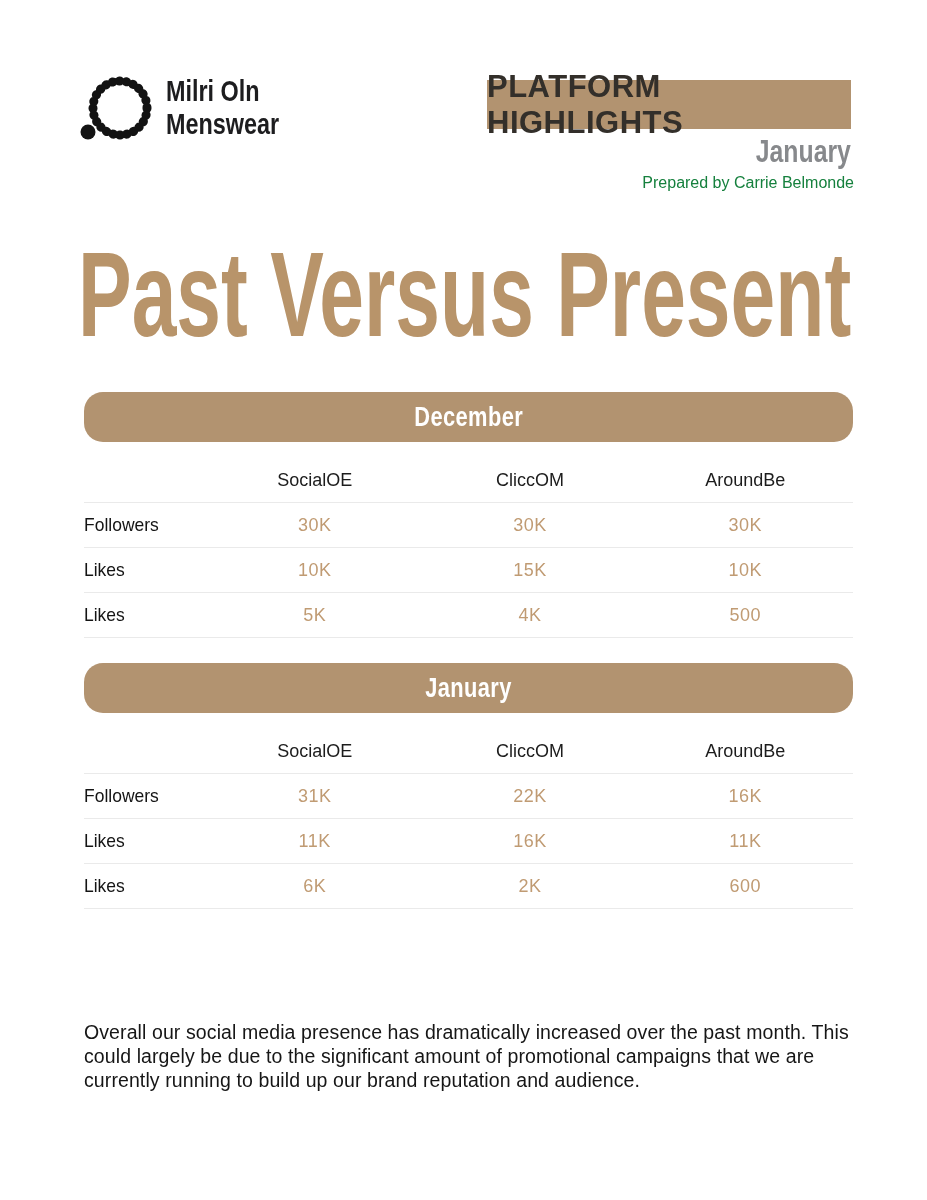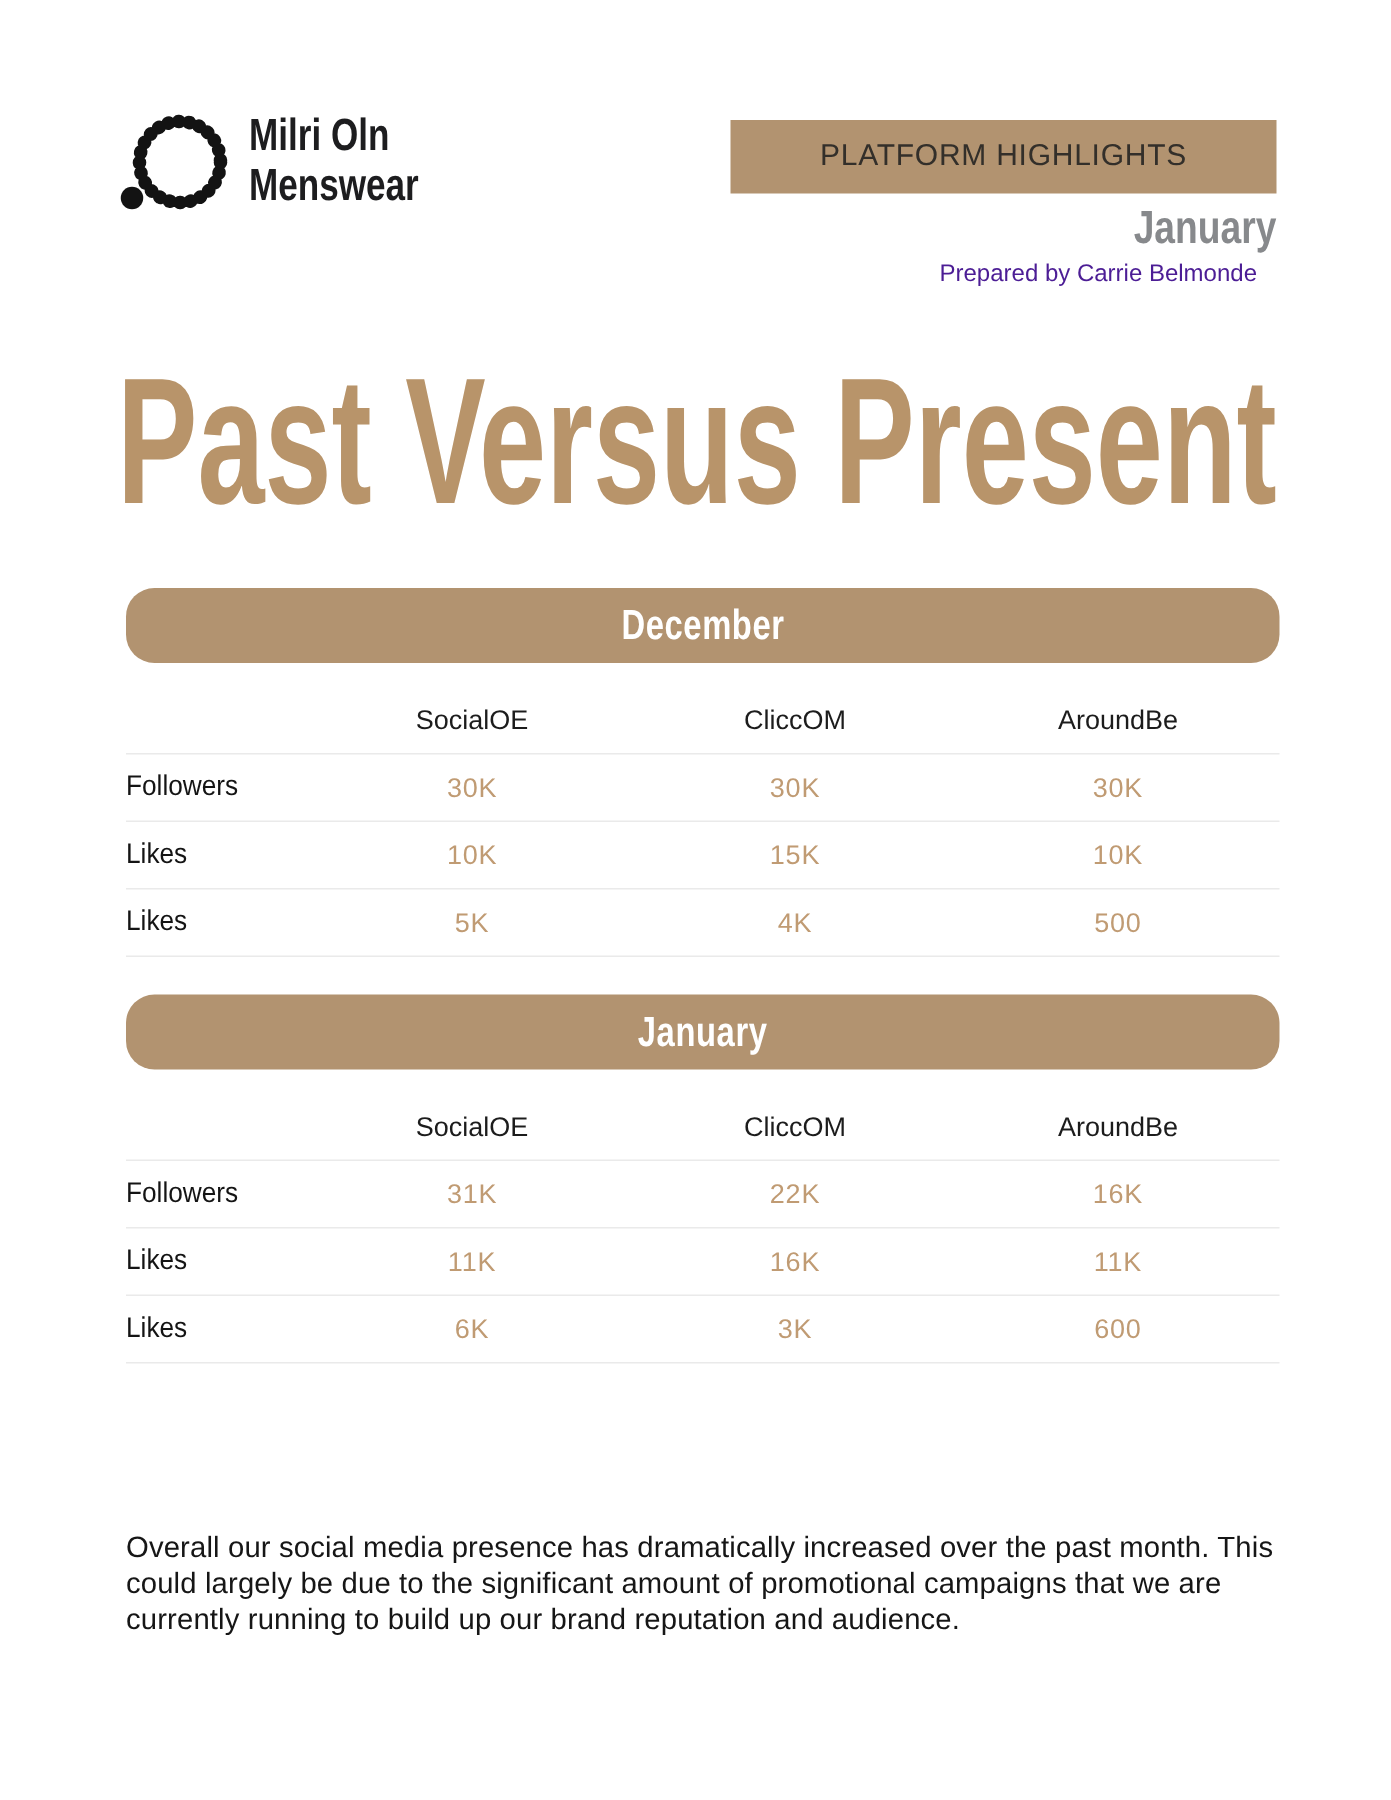--- a/index.html
+++ b/index.html
@@ -14,23 +14,23 @@
   *{margin:0;padding:0;box-sizing:border-box;}
   html,body{background:#fff;}
   body{font-family:"Liberation Sans","DejaVu Sans",sans-serif;color:var(--text-dark);}
   .page{position:relative;width:927px;height:1200px;background:#fff;overflow:hidden;margin:16px auto;}
 
   
   .logo{position:absolute;left:80px;top:56px;display:flex;align-items:flex-start;}
   .logo svg{display:block;}
   .brand-text{margin-left:14px;margin-top:2px;font-weight:bold;font-size:30px;line-height:33px;color:#1d1d1f;transform:scaleX(0.78);transform-origin:left top;white-space:nowrap;letter-spacing:0px;}
   .hl-banner{position:absolute;left:487px;top:64px;width:364px;height:49px;background:var(--tan-banner);display:flex;align-items:center;justify-content:center;}
-  .hl-banner span{font-weight:normal;font-size:20px;letter-spacing:0.5px;color:var(--banner-text-dark);}
+  .hl-banner span{font-weight:bold;font-size:31px;letter-spacing:0.5px;color:var(--banner-text-dark);}
   .month{position:absolute;right:76px;top:118px;font-weight:bold;font-size:31px;color:var(--month-gray);transform:scaleX(0.8);transform-origin:right top;white-space:nowrap;}
-  .prepared{position:absolute;right:89px;top:158px;font-size:16px;color:#4c1d95;}
+  .prepared{position:absolute;right:73px;top:158px;font-size:16px;color:#15803d;}
 
   
   .big-title{position:absolute;left:78px;top:228px;font-weight:bold;font-size:120px;line-height:100px;color:var(--tan-title);transform:scaleX(0.67);transform-origin:left top;white-space:nowrap;letter-spacing:0px;}
 
   
   .section-banner{position:absolute;left:84px;width:769px;height:50px;background:var(--tan-banner);display:flex;align-items:center;justify-content:center;border-radius:19px;}
   .section-banner span{color:#fff;font-weight:bold;font-size:28px;transform:scaleX(0.78);transform-origin:center;white-space:nowrap;letter-spacing:0.5px;}
   .banner-dec{top:376px;}
   .banner-jan{top:647px;}
   .banner-sum{top:924px;}
@@ -122,20 +122,20 @@
     </div>
     <div class="t-row t-data">
       <div class="t-cell t-label">Likes</div>
       <div class="t-cell t-value">11K</div>
       <div class="t-cell t-value">16K</div>
       <div class="t-cell t-value">11K</div>
     </div>
     <div class="t-row t-data">
       <div class="t-cell t-label">Likes</div>
       <div class="t-cell t-value">6K</div>
-      <div class="t-cell t-value">3K</div>
+      <div class="t-cell t-value">2K</div>
       <div class="t-cell t-value">600</div>
     </div>
   </div>
 
   <p class="summary-text">Overall our social media presence has dramatically increased over the past month. This could largely be due to the significant amount of promotional campaigns that we are currently running to build up our brand reputation and audience.</p>
 
 </div>
 
 </body></html>

